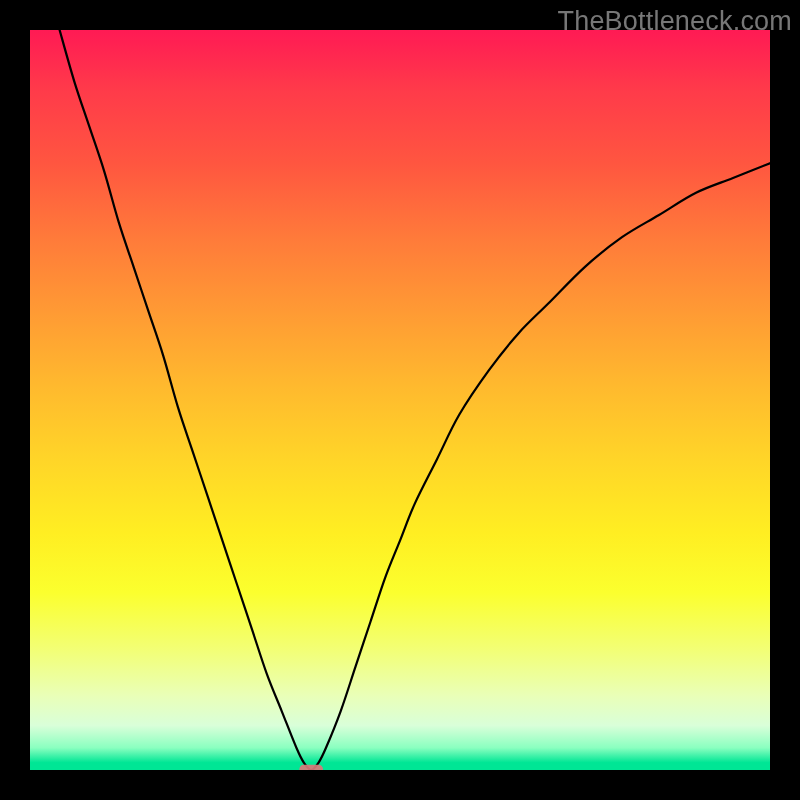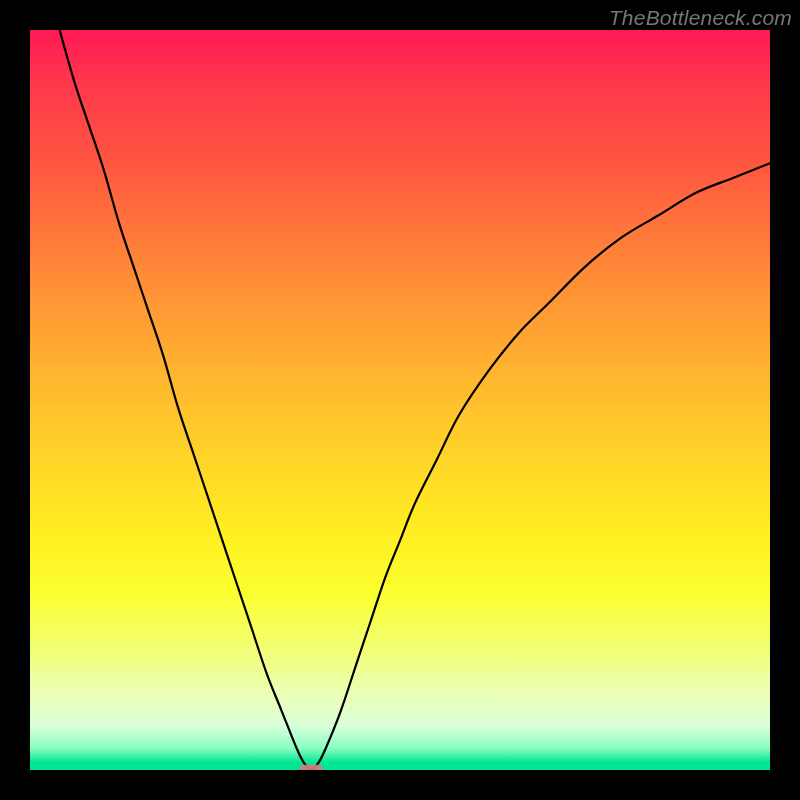--- a/index.html
+++ b/index.html
@@ -33,25 +33,24 @@
       #8affc0 97%,
       #00e695 99%,
       #00e695 100%
     );
   }
   .watermark {
     position: absolute;
     top: 6px;
     right: 8px;
     color: #777;
-    font-size: 21px;
+    font-size: 27px;
     font-weight: 500;
     letter-spacing: 0.2px;
     z-index: 10;
-    font-style: italic;
   }
   .curve-svg {
     position: absolute;
     left: 30px;
     top: 30px;
     width: 740px;
     height: 740px;
   }
 </style>
 </head>

